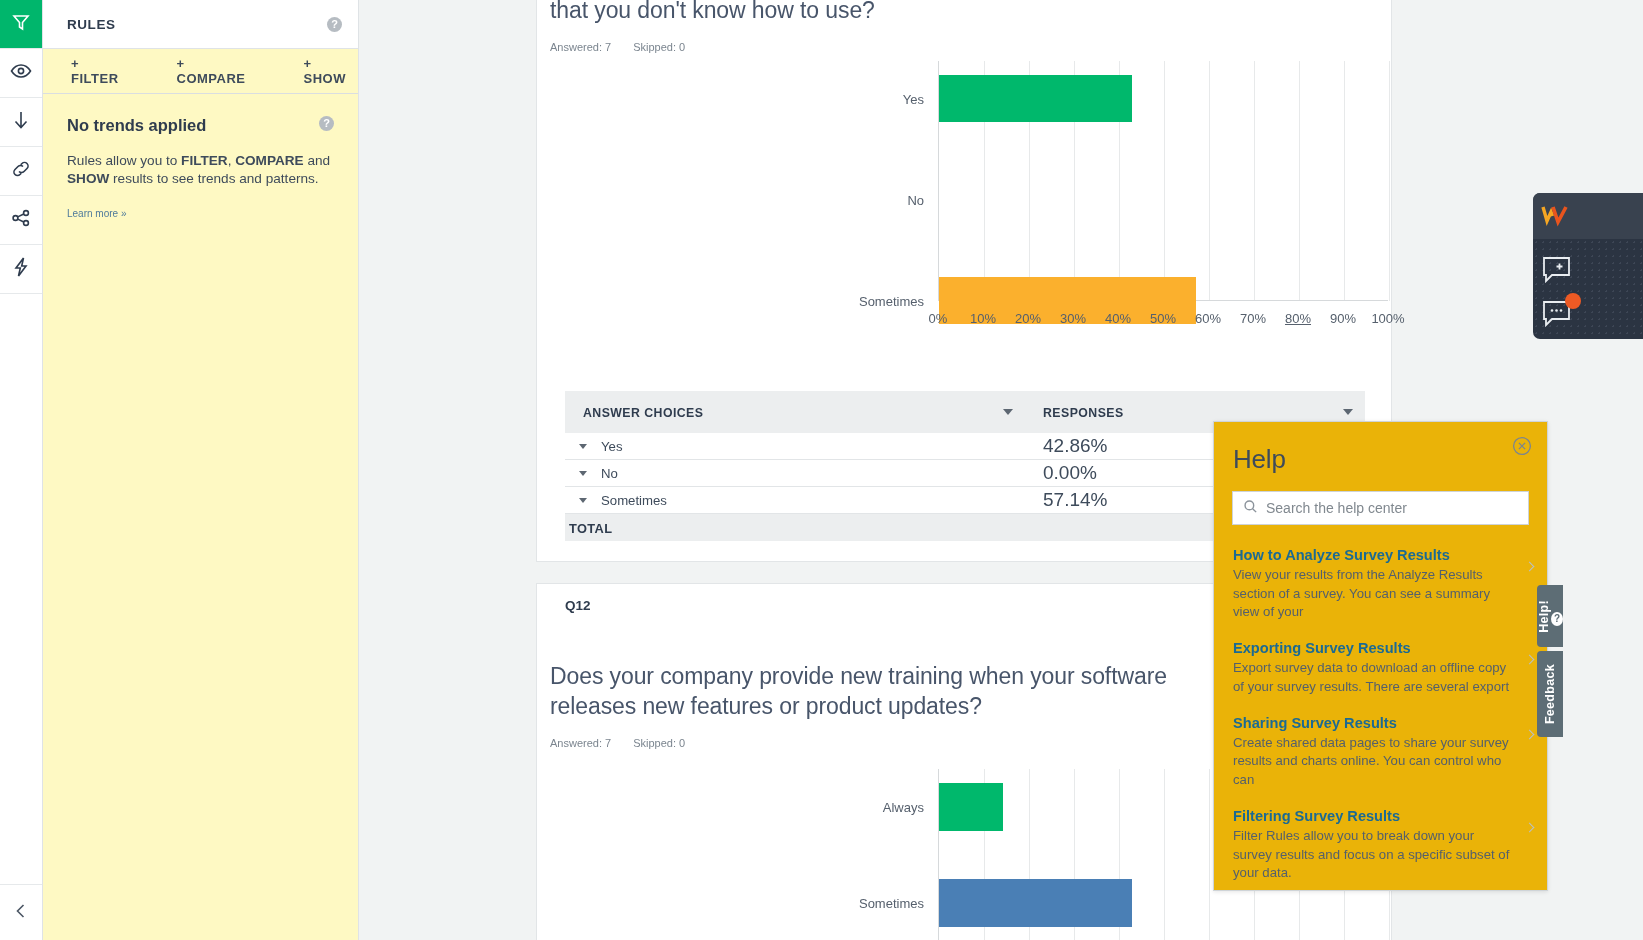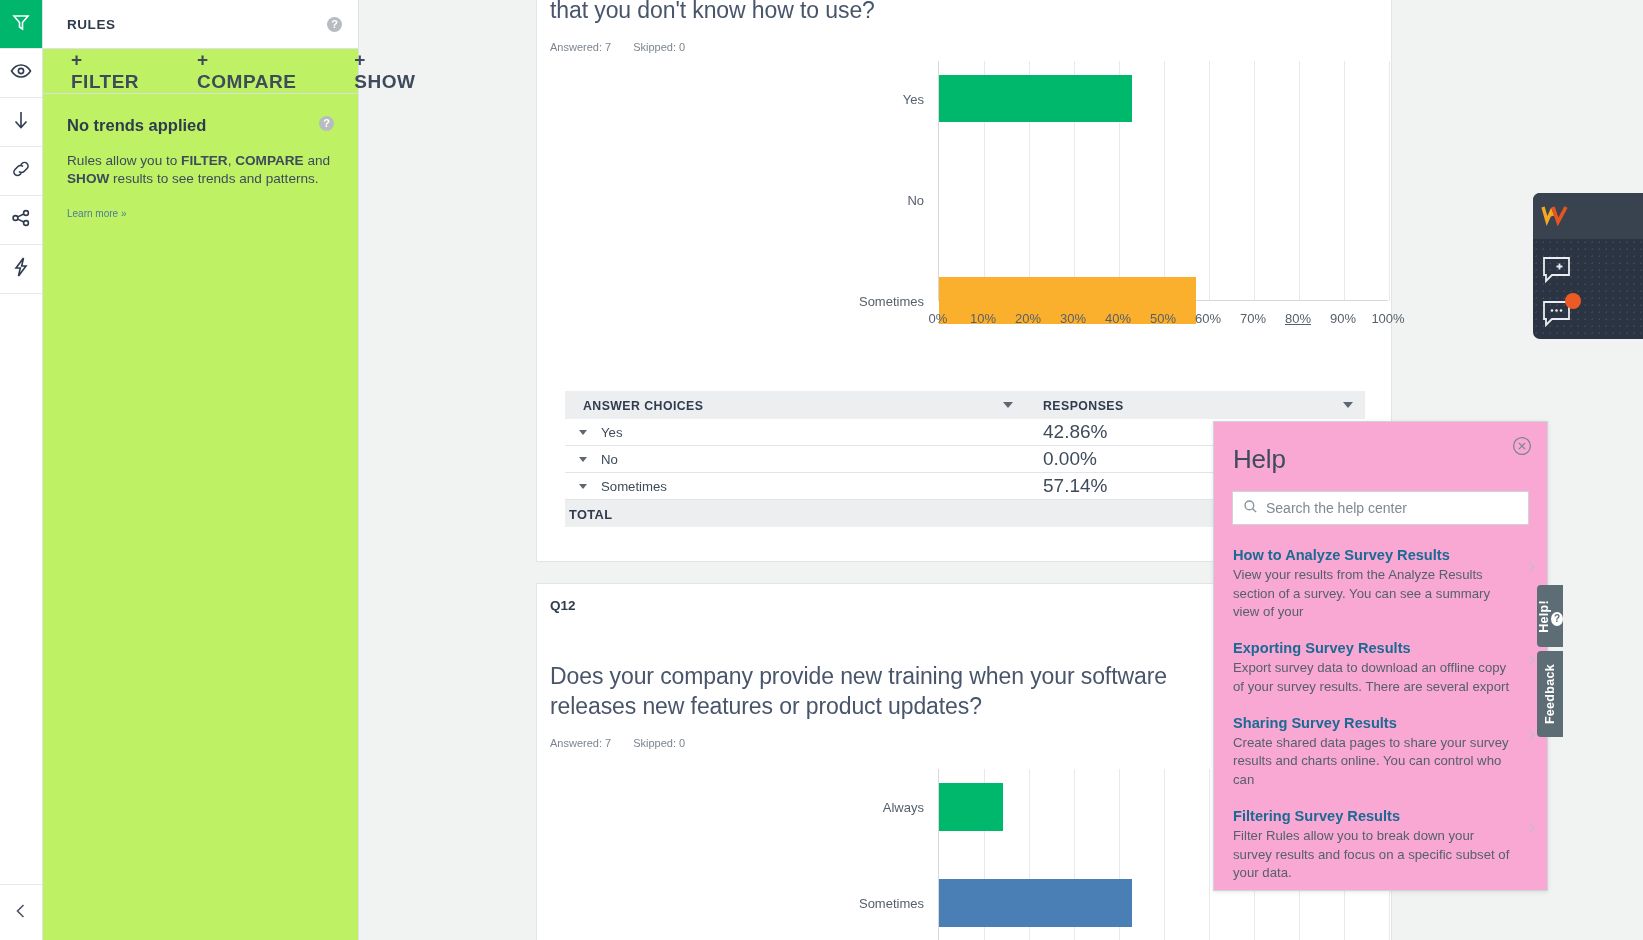--- a/index.html
+++ b/index.html
@@ -27,42 +27,42 @@
   .rail-btn svg { stroke: #2f3c4e; fill: none; stroke-width: 1.6; }
   .rail-spacer { flex: 1; border-right: none; }
   .rail-collapse {
     height: 56px; border-top: 1px solid #e6e9eb;
     display: flex; align-items: center; justify-content: center; cursor: pointer;
   }
 
   
   .rules {
     position: absolute; left: 43px; top: 0; width: 316px; height: 940px;
-    background: #bef264; border-right: 1px solid #dfe3e6;
+    background: #fef9c3; border-right: 1px solid #dfe3e6;
   }
   .rules-head {
     height: 49px; background: #fff; border-bottom: 1px solid #dfe3e6;
     display: flex; align-items: center; padding: 0 16px 0 24px;
   }
   .rules-title {
     font-size: 13.5px; font-weight: bold; letter-spacing: .55px; color: #2f3c4e;
     flex: 1;
   }
   .qmark {
     width: 15px; height: 15px; border-radius: 50%;
     background: #b6bcc2; color: #fff;
     font-size: 11px; font-weight: bold; line-height: 15px; text-align: center;
     cursor: pointer; flex: none;
   }
   .rules-actions {
     height: 45px; display: flex; align-items: center;
     border-bottom: 1px solid #dadee1; padding-left: 14px;
   }
   .rules-actions .act {
-    font-size: 19px; font-weight: bold; letter-spacing: .5px; color: #3e4b5b;
+    font-size: 13px; font-weight: bold; letter-spacing: .5px; color: #3e4b5b;
     padding: 0 14px; cursor: pointer; margin-right: 30px;
   }
   .rules-body { padding: 22px 24px 0 24px; }
   .rules-body-head { display: flex; align-items: flex-start; }
   .no-rules {
     font-size: 16.5px; font-weight: bold; color: #2f3c4e; flex: 1; line-height: 1.2;
   }
   .rules-desc {
     margin-top: 16px; font-size: 13.6px; line-height: 1.35; color: #3e4b5b;
     max-width: 270px;
@@ -110,21 +110,21 @@
     transform: translateY(-50%);
   }
   .tick-label {
     position: absolute; font-size: 13px; color: #56606d;
     transform: translateX(-50%);
   }
 
   
   .tbl { position: absolute; left: 28px; width: 800px; }
   .tbl-head {
-    display: flex; background: #eceeef; height: 28px; align-items: center;
+    display: flex; background: #eceeef; height: 42px; align-items: center;
   }
   .tbl-head .c1 { width: 460px; padding-left: 18px; position: relative; }
   .tbl-head .c2 { flex: 1; padding-left: 18px; position: relative; }
   .th-txt {
     font-size: 12.3px; font-weight: bold; letter-spacing: .45px; color: #2f3c4e;
   }
   .th-caret {
     position: absolute; right: 12px; top: 50%; transform: translateY(-50%);
     width: 0; height: 0; border-left: 5px solid transparent;
     border-right: 5px solid transparent; border-top: 6px solid #5d6772; cursor: pointer;
@@ -142,21 +142,21 @@
   .row-label { font-size: 13.2px; color: #3e4b5b; }
   .tbl-total {
     display: flex; height: 27px; align-items: center; background: #eceeef;
   }
   .tbl-total .c1 { width: 460px; padding-left: 4px; }
   .total-txt { font-size: 12.8px; font-weight: bold; letter-spacing: .4px; color: #2f3c4e; }
 
   
   .help-panel {
     position: absolute; left: 1213px; top: 421px; width: 335px; height: 470px;
-    background: #f9a8d4; border: 1px solid #cfd4d8;
+    background: #eab308; border: 1px solid #cfd4d8;
     box-shadow: 0 1px 4px rgba(0,0,0,.10); overflow: hidden;
   }
   .help-close {
     position: absolute; right: 15px; top: 14px; width: 20px; height: 20px; cursor: pointer;
   }
   .help-h1 {
     padding: 22px 0 0 19px; font-size: 26px; font-weight: 300; color: #3e4b5b;
     letter-spacing: -.2px;
   }
   .help-search {
@@ -374,21 +374,21 @@
         </div>
         <div class="tbl-total">
           <div class="c1">
             <span class="total-txt">TOTAL</span>
           </div>
         </div>
       </div>
     </div>
 
     <div class="card" id="card-q12">
-      <div style="position:absolute;left:13px;top:14px;" class="q-num">Q12</div>
+      <div style="position:absolute;left:28px;top:14px;" class="q-num">Q12</div>
       <div class="pin-btn" style="top:9px;">
         <span>
           <svg width="16" height="16" viewBox="0 0 16 16" fill="none" stroke="#45525f" stroke-width="1.2">
             <path d="M9.6 1.6l4.8 4.8-2 .4-3.1 3.1.3 2.3-1.1 1.1-5.8-5.8 1.1-1.1 2.3.3L9.2 3.6z"></path>
             <path d="M2.2 13.8l2.6-2.6"></path>
           </svg>
         </span>
       </div>
       <div style="position:absolute;left:13px;top:78px;width:700px;">
         <div class="q-title">Does your company provide new training when your software releases new features or product updates?</div>

